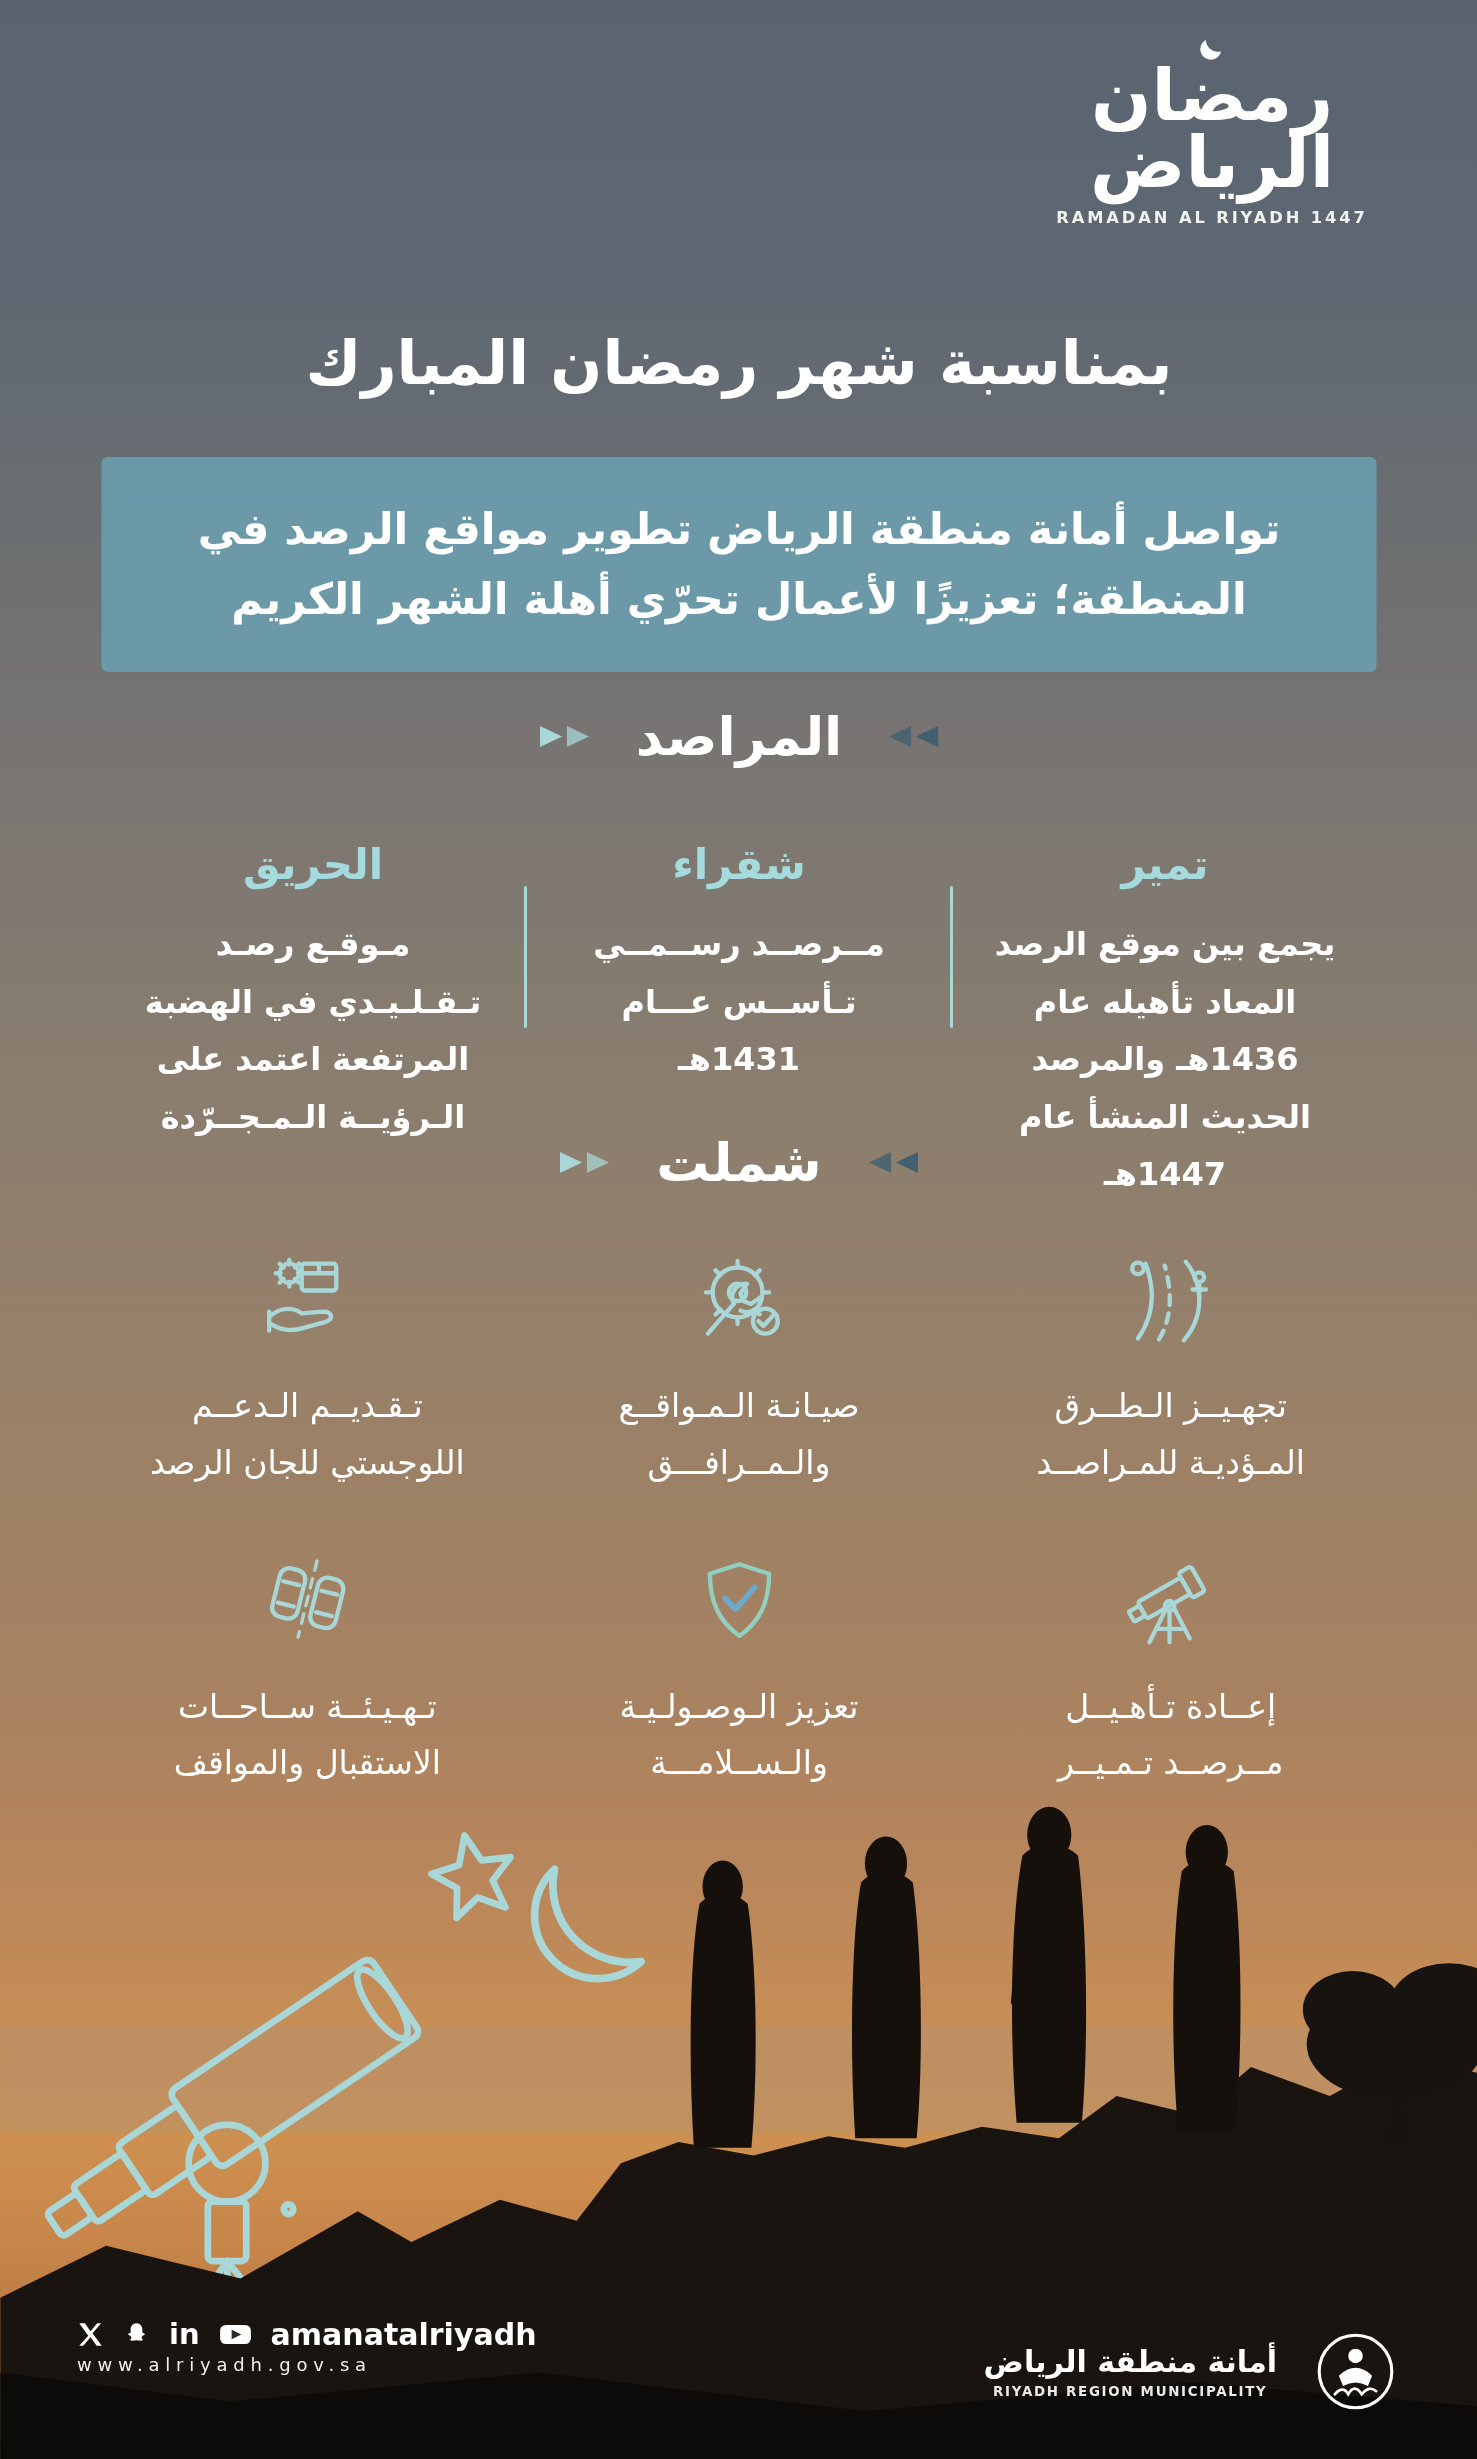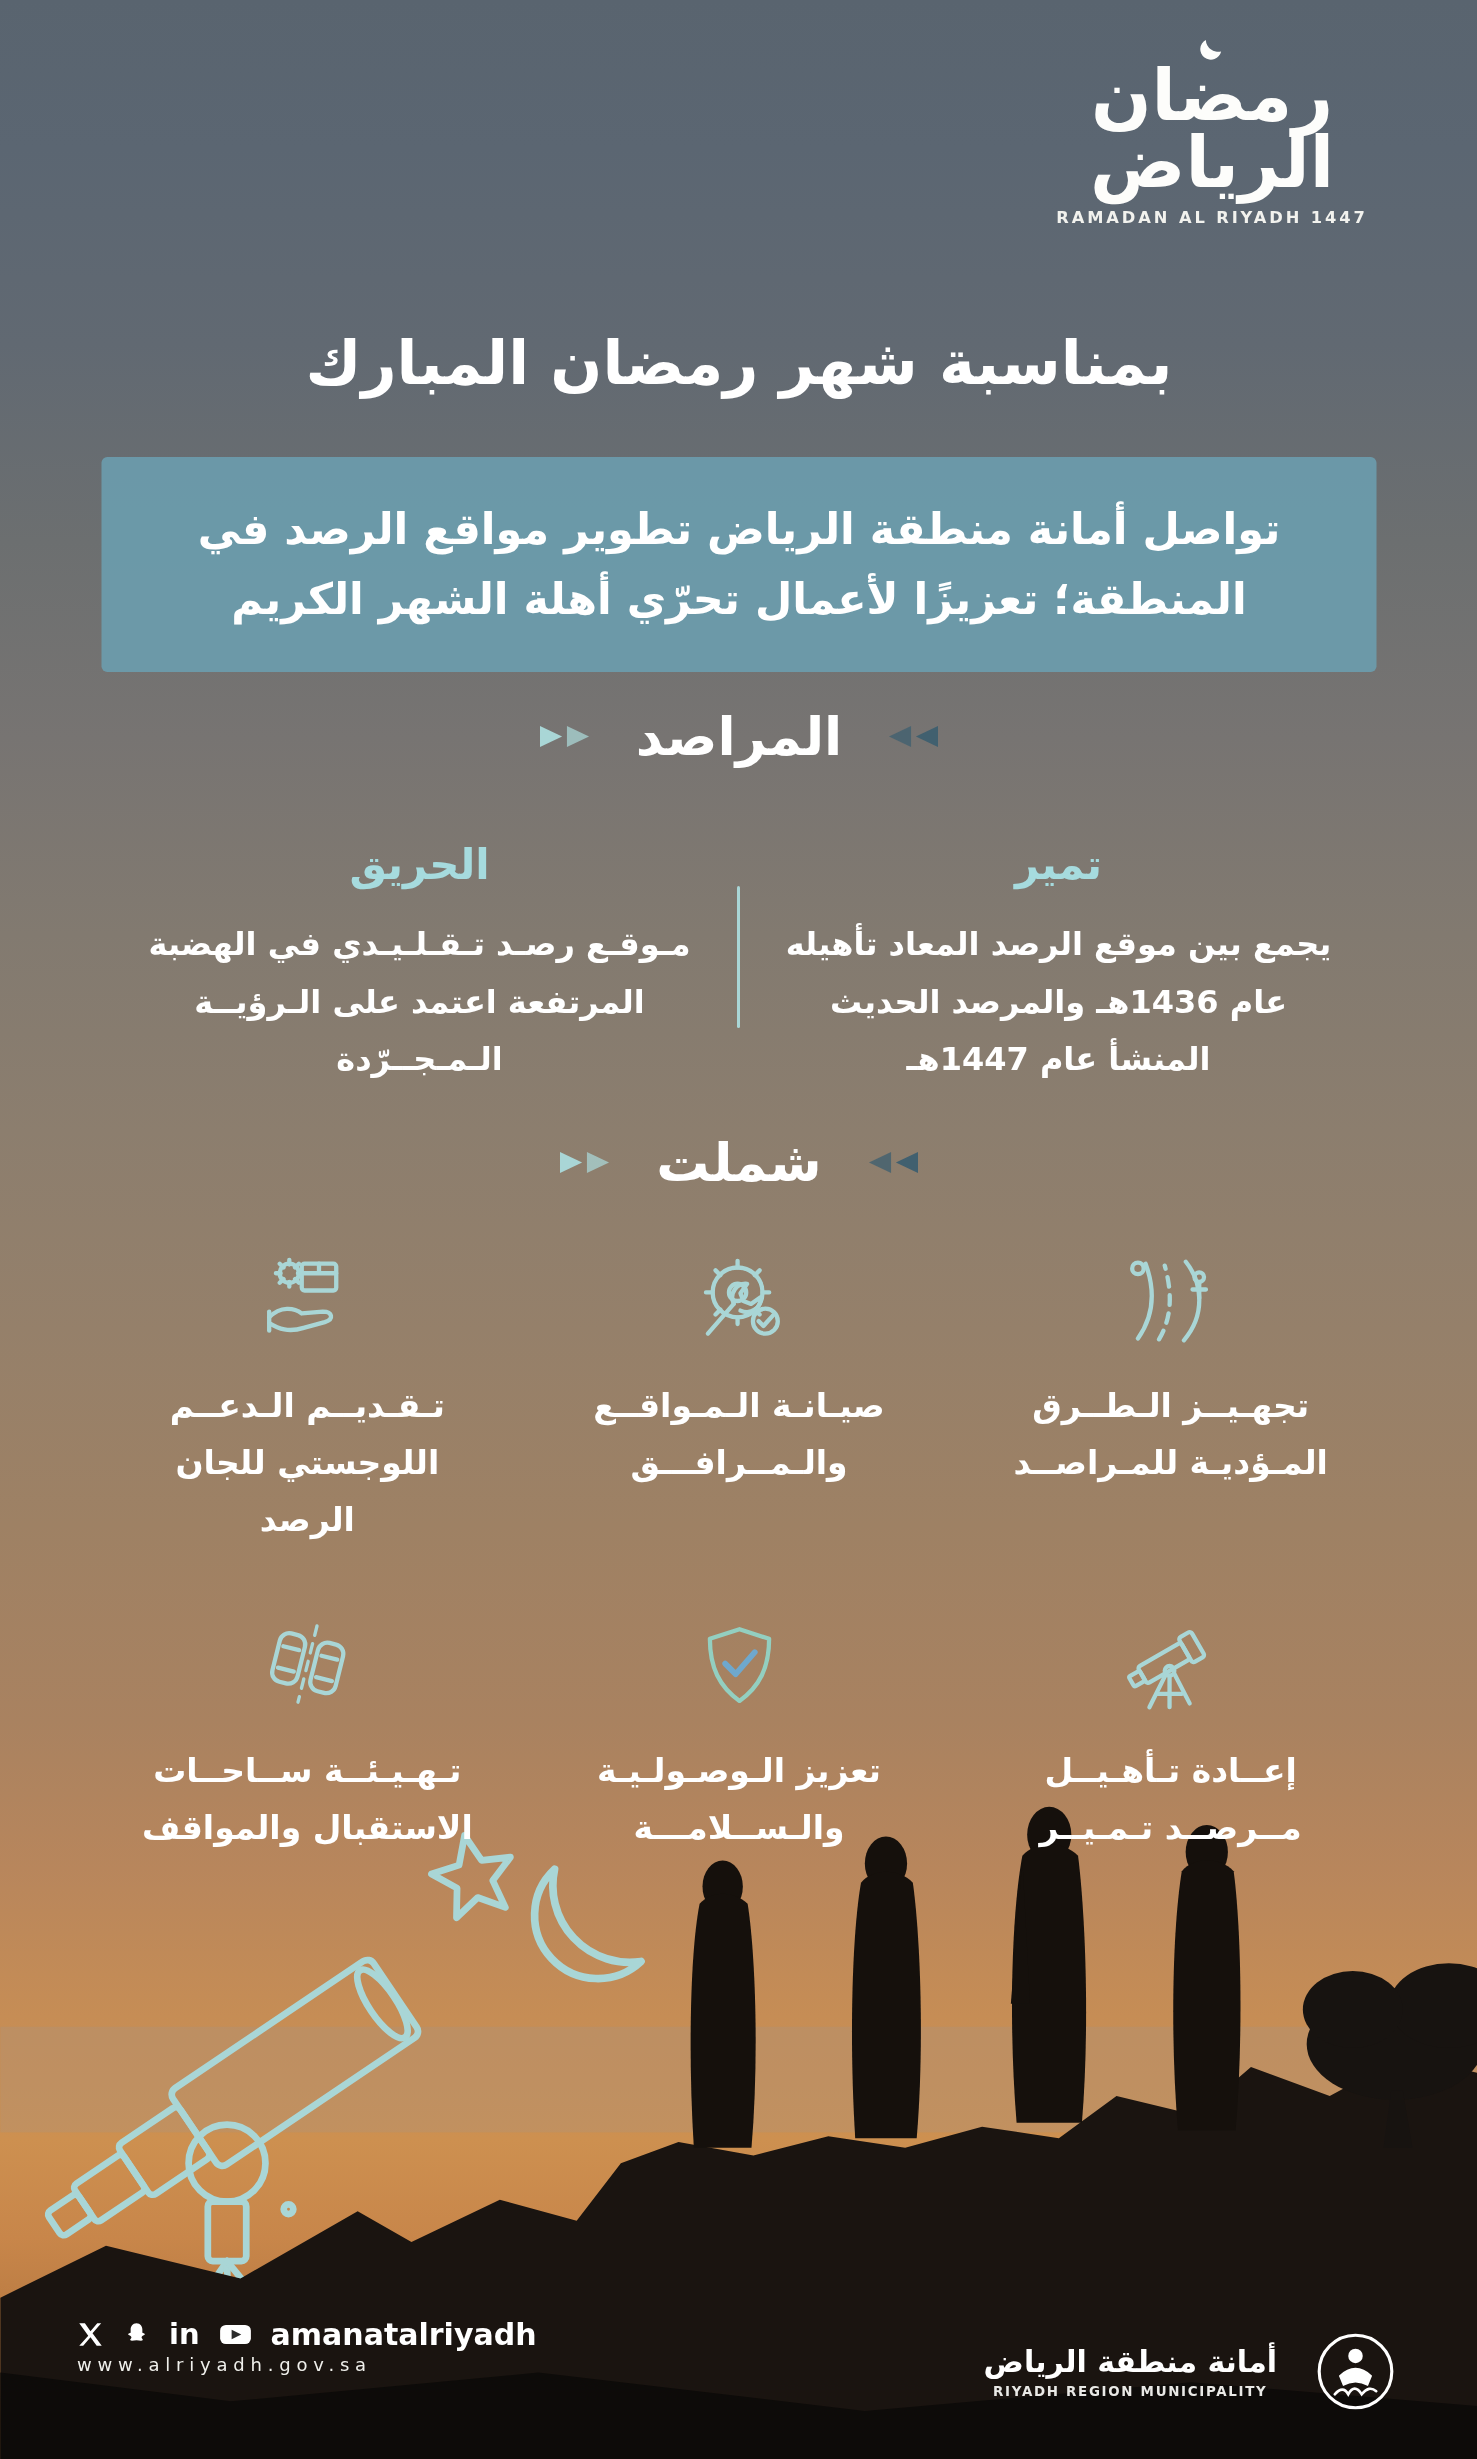--- a/index.html
+++ b/index.html
@@ -46,22 +46,22 @@
     background:#a9d6d6;border-radius:1.9px;}
   .obs-name{font-size:42px;font-weight:bold;color:#a6dbde;margin:12px 0 27px 0;}
   .obs-desc{font-size:32px;font-weight:bold;color:#ffffff;line-height:1.8;margin:12px;}
 
   
   .grid{position:absolute;top:1247px;left:50%;transform:translateX(-50%);
     width:1295px;display:grid;grid-template-columns:repeat(3,1fr);
     row-gap:56px;direction:rtl;}
   .cell{text-align:center;}
   .icon-wrap{height:108px;display:flex;align-items:center;justify-content:center;margin-bottom:23px;}
-  .cell-label{font-size:33px;font-weight:bold;color:#ffffff;line-height:1.72;
-    max-width:331px;margin:8px auto;}
+  .cell-label{font-size:33px;font-weight:normal;color:#ffffff;line-height:1.72;
+    max-width:331px;margin:0 auto;}
   .licon{stroke:#a9d6d6;fill:none;stroke-width:4.5;stroke-linecap:round;stroke-linejoin:round;}
 
   
   .footer-left{position:absolute;left:77px;top:2317px;color:#ffffff;direction:ltr;}
   .social-row{display:flex;align-items:center;gap:19px;font-size:30px;font-weight:bold;}
   .social-row .sicon{display:flex;align-items:center;}
   .website{margin-top:2px;font-size:18px;letter-spacing:5.8px;color:#f0f0ec;}
   .footer-right{position:absolute;right:81px;top:2330px;display:flex;align-items:center;gap:37px;}
   .muni-text{text-align:center;color:#ffffff;}
   .muni-ar{font-size:30px;font-weight:bold;}
@@ -167,20 +167,24 @@
         <path d="M56,2 L33,13 L56,24 Z" fill="#41606f"></path>
         <path d="M28,2 L5,13 L28,24 Z" fill="#41606f" opacity="0.8"></path>
       </svg>
     </div>
 
     <div class="obs-row" dir="rtl" lang="ar">
       <div class="obs-col">
         <h3 class="obs-name">تمير</h3>
         <p class="obs-desc">يجمع بين موقع الرصد المعاد تأهيله عام 1436هـ والمرصد الحديث المنشأ عام 1447هـ</p>
       </div>
+      <div class="obs-col mid">
+        <h3 class="obs-name">شقراء</h3>
+        <p class="obs-desc">مــرصــد رســمــي تـأســس عـــام 1431هـ</p>
+      </div>
       <div class="obs-col last">
         <h3 class="obs-name">الحريق</h3>
         <p class="obs-desc">مـوقـع رصـد تـقـلـيـدي في الهضبة المرتفعة اعتمد على الـرؤيــة الـمـجــرّدة</p>
       </div>
     </div>
 
     <div class="sec-head works">
       <svg width="58" height="25" viewBox="0 0 60 26">
         <path d="M4,2 L27,13 L4,24 Z" fill="#a9d6d6"></path>
         <path d="M32,2 L55,13 L32,24 Z" fill="#a9d6d6" opacity="0.75"></path>

